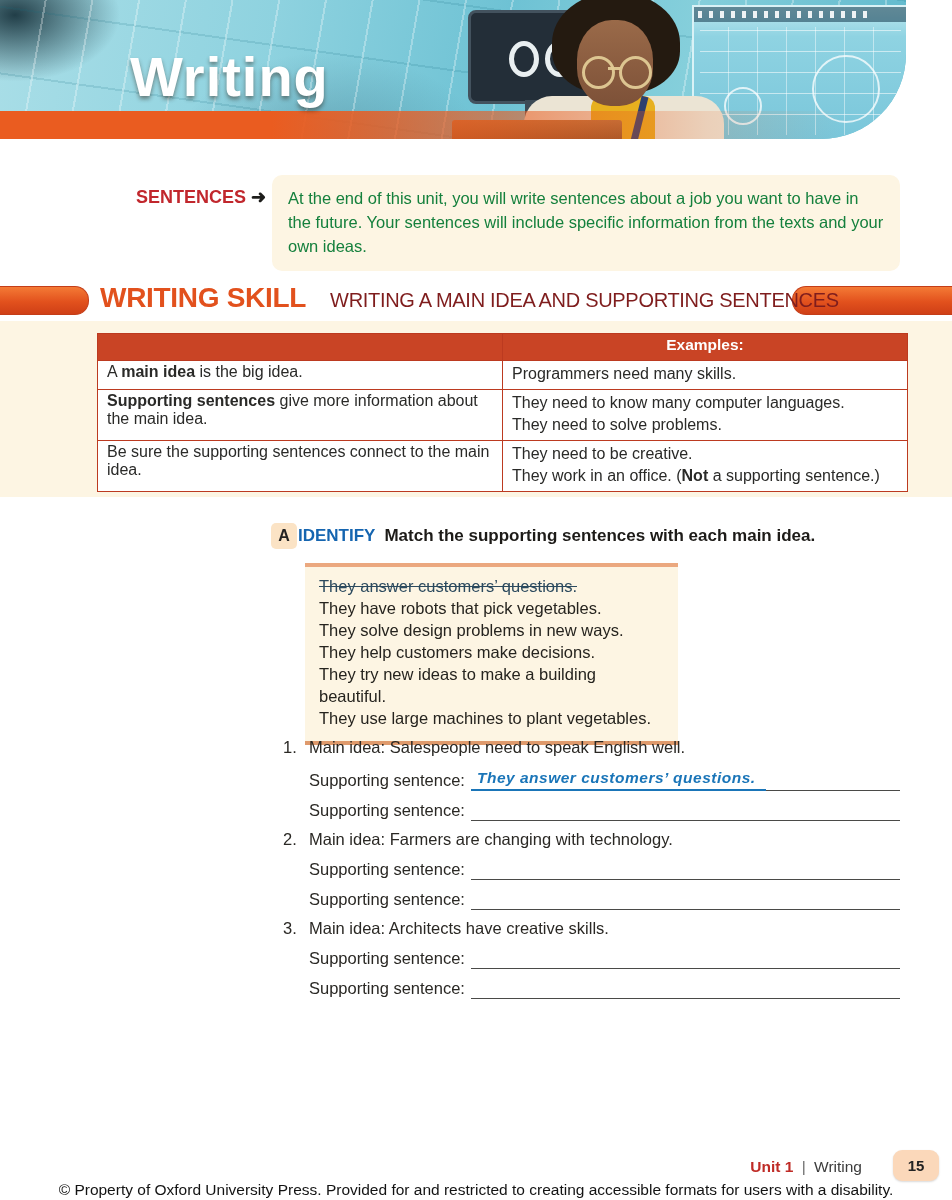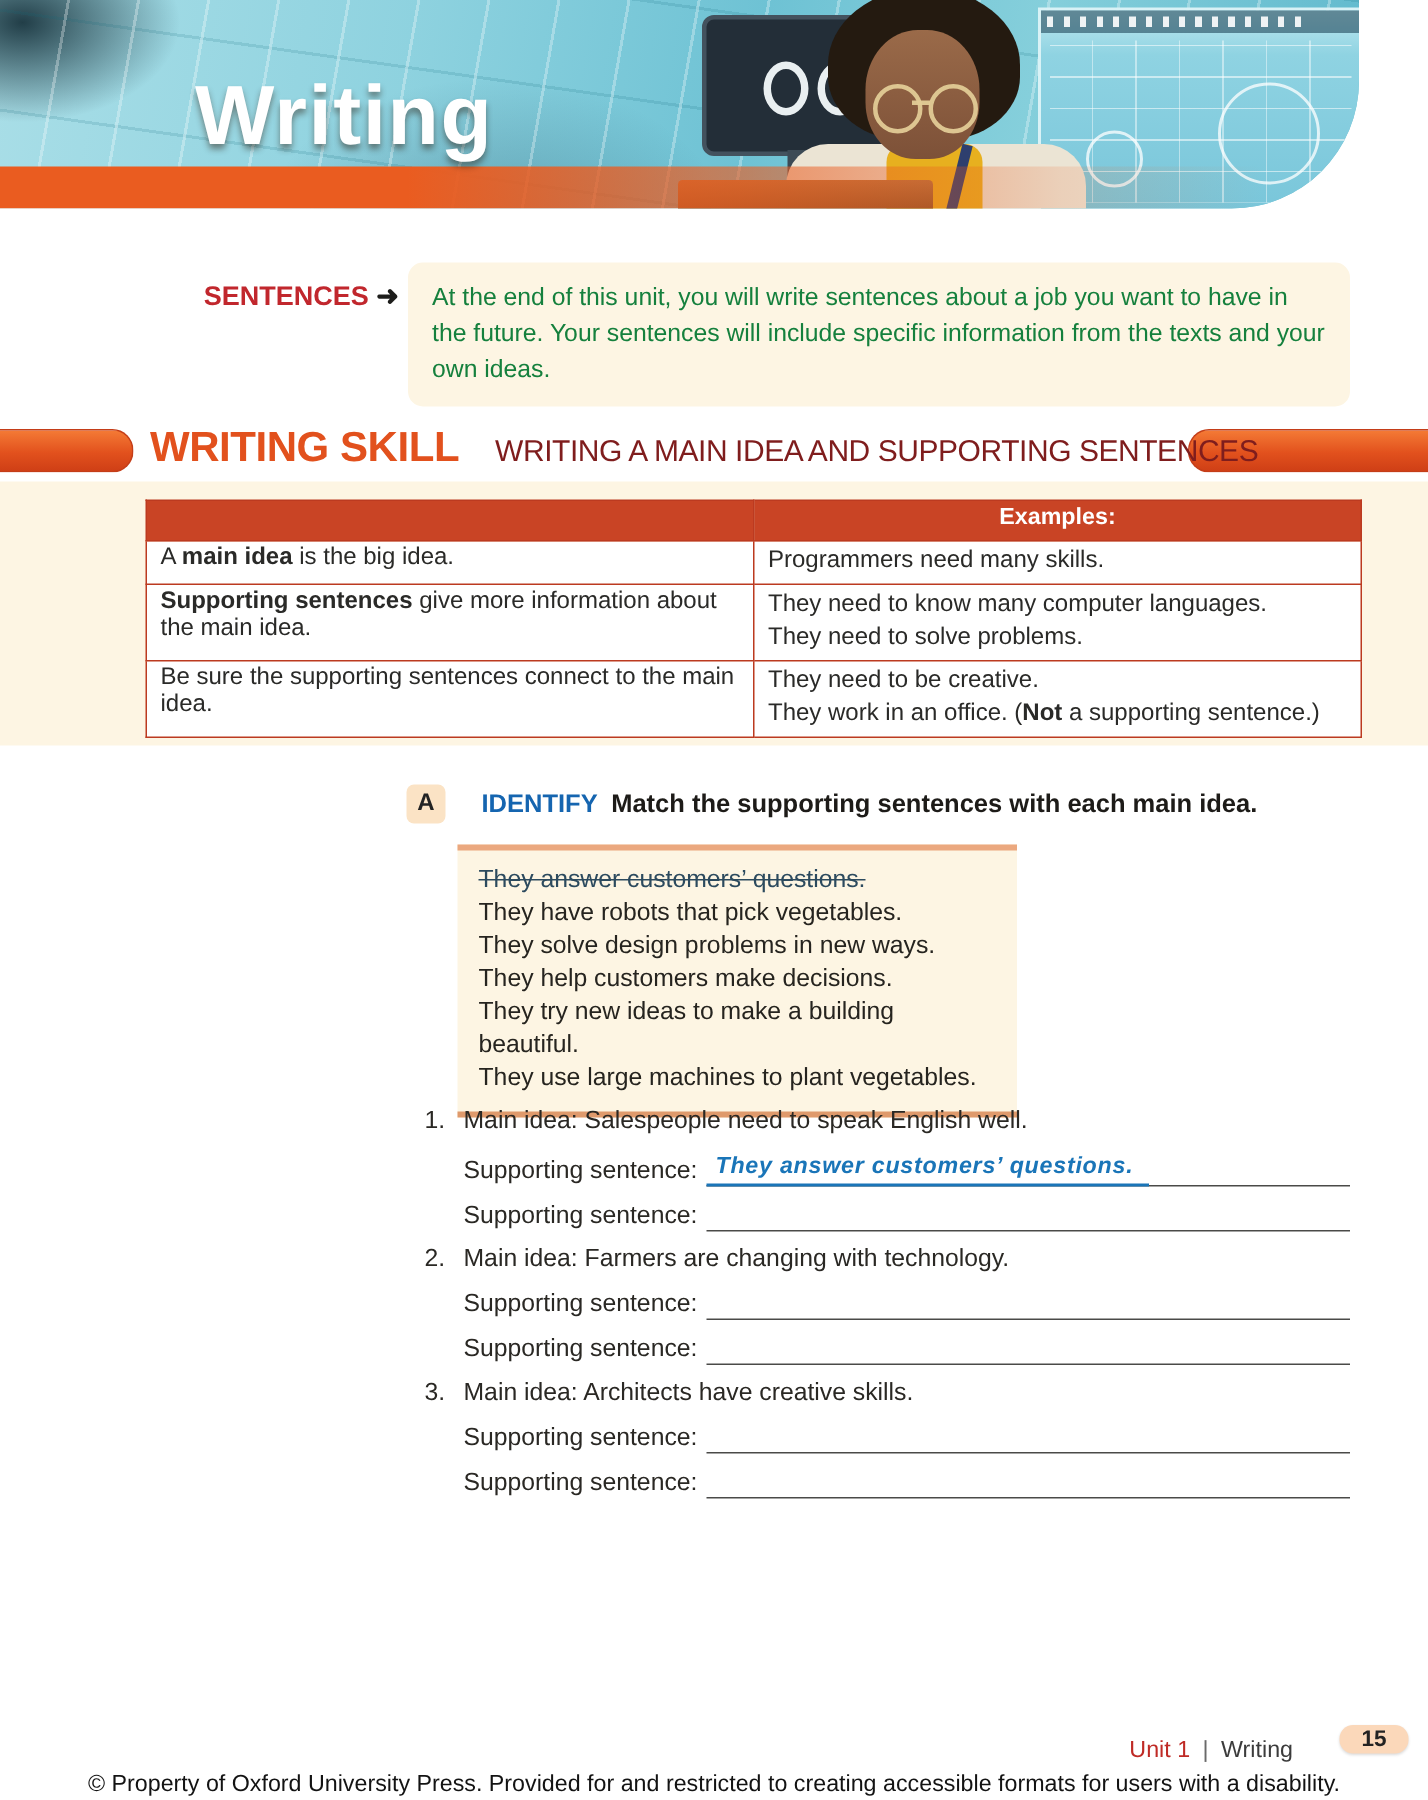--- a/index.html
+++ b/index.html
@@ -80,21 +80,21 @@
   .skill-table th{background:#c94425;height:22px;color:#fff;font-size:15.5px;font-weight:bold;
                   text-align:center;padding:2px;}
   .skill-table td{background:#ffffff;}
   .skill-table .line{margin:2px 0 4px 0;}
   b{font-weight:bold;}
 
   
   .exercise-heading{position:absolute;left:271px;top:523px;display:flex;align-items:center;}
   .letter-badge{width:26px;height:26px;background:#fbe3c5;border-radius:5px;display:flex;
                 align-items:center;justify-content:center;font-weight:bold;font-size:16px;color:#232323;}
-  .skill-type{color:#1565b0;font-weight:bold;font-size:17px;margin-left:24px;}
+  .skill-type{color:#1565b0;font-weight:bold;font-size:17px;margin-left:1px;}
   .instruction{color:#1d1b18;font-weight:bold;font-size:17px;margin-left:9px;}
 
   .word-box{position:absolute;left:305px;top:563px;width:345px;background:#fdf5e3;
             border-top:4px solid #eba87f;border-bottom:4px solid #df9a6c;
             padding:9px 14px 11px 14px;font-size:16.5px;line-height:1.33;color:#26241f;}
   .word-box .struck{text-decoration:line-through;color:#2c4a5e;}
 
   .questions{position:absolute;left:283px;top:737px;width:617px;font-size:16.5px;color:#2a2824;}
   .q-main{display:flex;margin-bottom:8px;line-height:21px;}
   .q-num{width:26px;flex:0 0 26px;}
@@ -102,24 +102,24 @@
   .sup-label{white-space:nowrap;margin-right:6px;}
   .blank{flex:1;border-bottom:1.6px solid #4a4a48;min-height:21px;}
   .answer{color:#1a75b8;font-style:italic;font-weight:bold;font-size:15.5px;letter-spacing:.5px;
           border-bottom:2.5px solid #1a75b8;padding:0 10px 1px 6px;display:inline-block;
           transform:translateY(1px);}
   .q-block{margin-bottom:2px;}
 
   
   .footer-line{position:absolute;left:600px;top:1158px;width:262px;text-align:right;
                font-size:15.5px;white-space:nowrap;}
-  .footer-unit{color:#bf2b26;font-weight:normal;text-align:right;}
+  .footer-unit{color:#bf2b26;font-weight:bold;text-align:right;}
   .footer-sep{color:#6a6a6a;margin:0 4px;}
   .footer-section{color:#3c3c3c;}
-  .page-badge{position:absolute;left:893px;top:1150px;width:46px;height:19px;background:#fbd8ba;
+  .page-badge{position:absolute;left:893px;top:1150px;width:46px;height:31px;background:#fbd8ba;
               border-radius:9px;display:flex;align-items:center;justify-content:center;
               font-size:15px;font-weight:bold;color:#232323;box-shadow:0 1px 2px rgba(0,0,0,.15);}
   .copyright{position:absolute;left:0;top:1181px;width:952px;text-align:center;font-size:15.5px;
              color:#131313;}
 </style>
 </head>
 <body>
 
 <div class="page">
 

